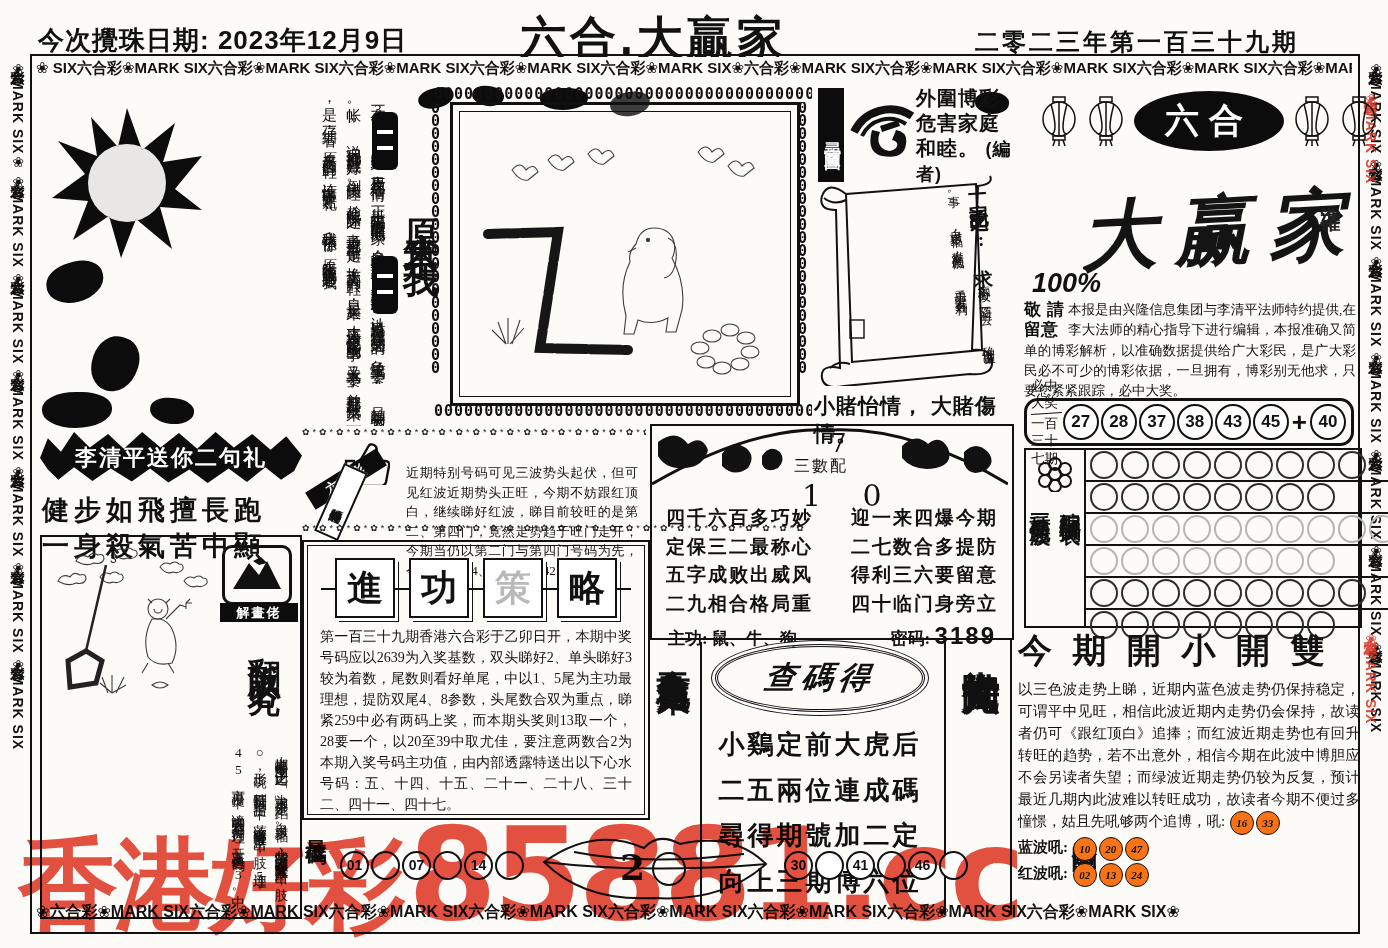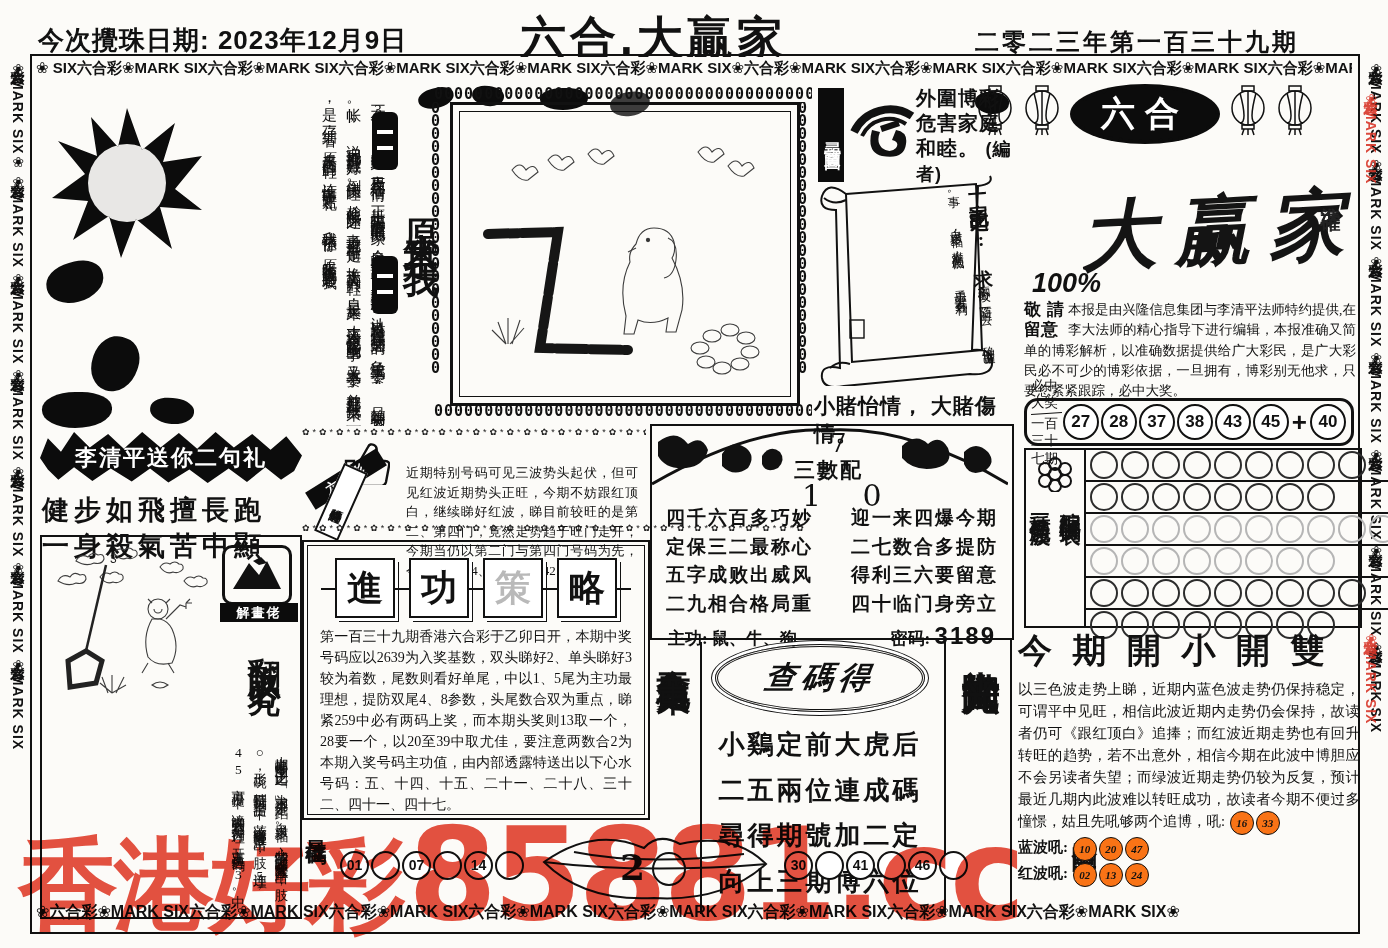--- a/index.html
+++ b/index.html
@@ -39,21 +39,21 @@
   .tre-label{left:818px;top:88px;width:26px;height:88px;background:#0c0c0c;color:#fff;writing-mode:vertical-rl;text-orientation:upright;
      font-size:17px;font-weight:bold;text-align:center;letter-spacing:6px;padding-top:6px;}
   .tre-head{left:916px;top:86px;width:102px;font-size:20px;font-weight:900;line-height:1.25;letter-spacing:1px;}
   .tre-by{font-size:18px;font-weight:bold;}
   .scroll-text{left:846px;top:188px;width:150px;height:180px;writing-mode:vertical-rl;text-orientation:upright;
      font-family:"Liberation Serif",serif;transform:rotate(-4deg);overflow:hidden;}
   .scroll-title{font-size:19px;font-weight:bold;letter-spacing:4px;}
   .scroll-line{font-size:12.5px;letter-spacing:2px;line-height:1.9;}
   .tre-foot{left:814px;top:392px;width:204px;font-size:21px;font-weight:900;letter-spacing:1px;}
   
-  .lant-row{left:976px;top:84px;width:338px;height:74px;display:flex;justify-content:space-between;}
+  .lant-row{left:1040px;top:84px;width:338px;height:74px;display:flex;align-items:center;justify-content:space-between;}
   .logo-oval{width:150px;height:60px;background:#0c0c0c;border-radius:50%;display:flex;align-items:center;justify-content:center;
      color:#fff;font-size:34px;font-weight:900;letter-spacing:10px;border:5px dotted #0c0c0c;box-sizing:border-box;}
   .pct{left:1032px;top:268px;font-size:27px;font-weight:900;font-style:italic;}
   .bigname{left:1080px;top:180px;font-size:76px;font-weight:900;font-style:italic;font-family:"Liberation Serif",serif;
      letter-spacing:18px;transform:rotate(-3deg);color:#141414;}
   .accurate{left:1318px;top:192px;writing-mode:vertical-rl;text-orientation:upright;font-size:20px;font-weight:900;letter-spacing:4px;color:#222;}
   .notice{left:1024px;top:300px;width:332px;font-size:13.5px;line-height:1.5;text-align:justify;font-family:"Liberation Serif",serif;}
   .notice-lead{float:left;font-size:17px;font-weight:900;width:40px;line-height:1.15;margin-right:4px;}
   .results{left:1024px;top:398px;width:330px;height:48px;border:3px solid #111;border-radius:14px;display:flex;align-items:center;padding:0 4px;box-sizing:border-box;}
   .res-label{width:96px;font-size:13.5px;font-family:"Liberation Serif",serif;line-height:1.3;border-right:0;}
@@ -81,21 +81,21 @@
   .tile{width:56px;height:56px;border:2px solid #111;box-shadow:3px 3px 0 #fff,4px 4px 0 #111;display:flex;align-items:center;justify-content:center;
      font-size:36px;font-weight:900;position:relative;background:#fff;}
   .tile:before{content:"";position:absolute;left:-16px;top:50%;width:14px;border-top:2px solid #111;}
   .tile:after{content:"";position:absolute;right:-16px;top:50%;width:14px;border-top:2px solid #111;}
   .tile.faded{color:#b9b9b9;}
   .strategy-text{padding:8px 12px;font-size:14px;line-height:1.5;text-align:justify;font-family:"Liberation Serif",serif;}
   
   .poem{left:650px;top:424px;width:360px;height:212px;border:2px solid #111;}
   .poem-title{position:relative;height:78px;}
   .poem-7{position:absolute;left:178px;top:2px;font-size:26px;font-family:"DejaVu Serif",serif;}
-  .poem-mid{position:absolute;left:142px;top:30px;font-size:21px;font-weight:700;letter-spacing:2px;}
+  .poem-mid{position:absolute;left:142px;top:30px;font-size:16px;font-weight:400;letter-spacing:2px;}
   .poem-10{position:absolute;left:150px;top:52px;font-size:30px;letter-spacing:16px;font-family:"DejaVu Serif",serif;}
   .poem-cols{display:flex;justify-content:space-between;padding:0 14px;}
   .poem-col{font-size:19px;font-weight:bold;font-family:"Liberation Serif",serif;line-height:1.5;letter-spacing:2px;}
   .poem-foot{display:flex;justify-content:space-between;padding:4px 16px 0 16px;align-items:baseline;}
   .zlabel{font-size:17px;font-weight:bold;font-family:"Liberation Serif",serif;}
   .code{font-size:24px;font-weight:bold;letter-spacing:2px;}
   
   .vhead{writing-mode:vertical-rl;text-orientation:upright;font-weight:900;font-family:"Liberation Serif",serif;overflow:hidden;}
   .vh-left{left:650px;top:642px;width:46px;height:272px;font-size:34px;letter-spacing:2px;border-right:2px solid #111;padding-right:4px;}
   .vh-right{left:944px;top:640px;width:56px;height:275px;font-size:38px;letter-spacing:1px;border-left:2px solid #111;border-right:2px solid #111;padding:0 4px;}

